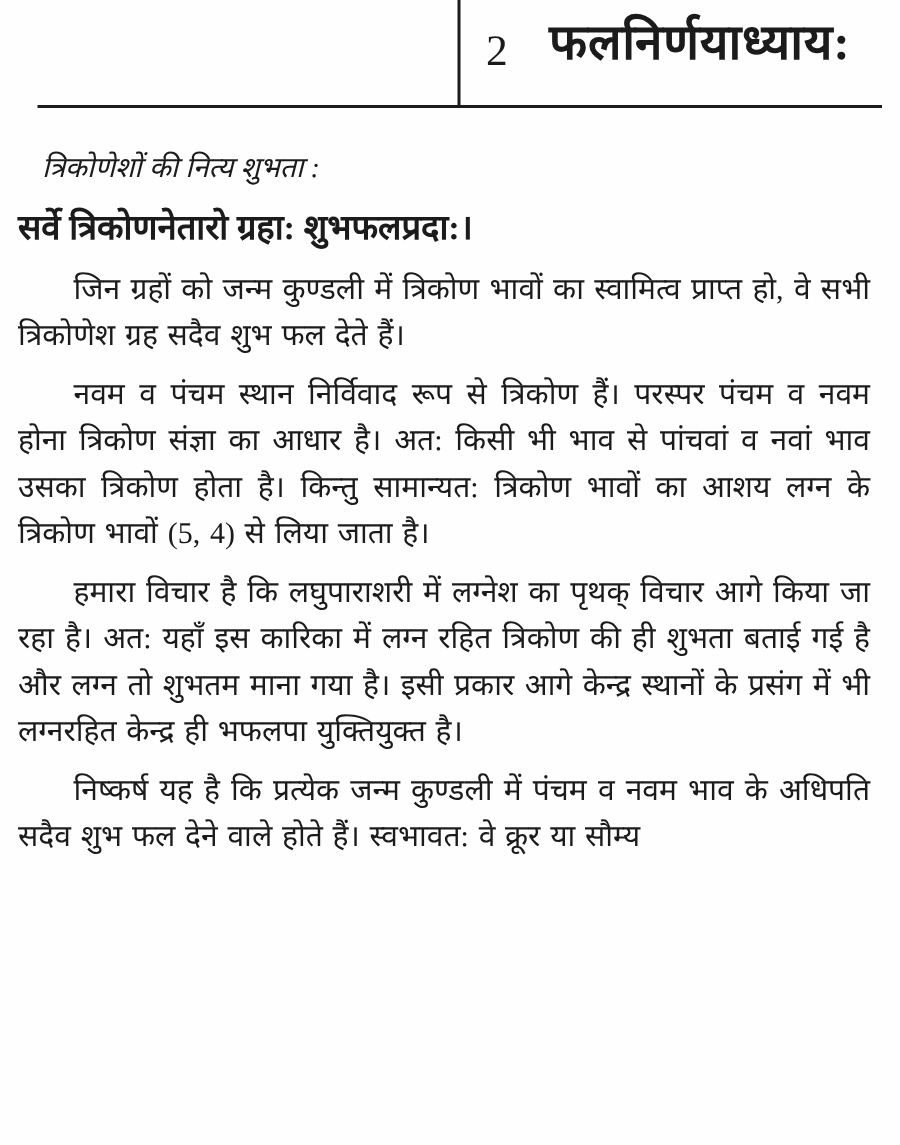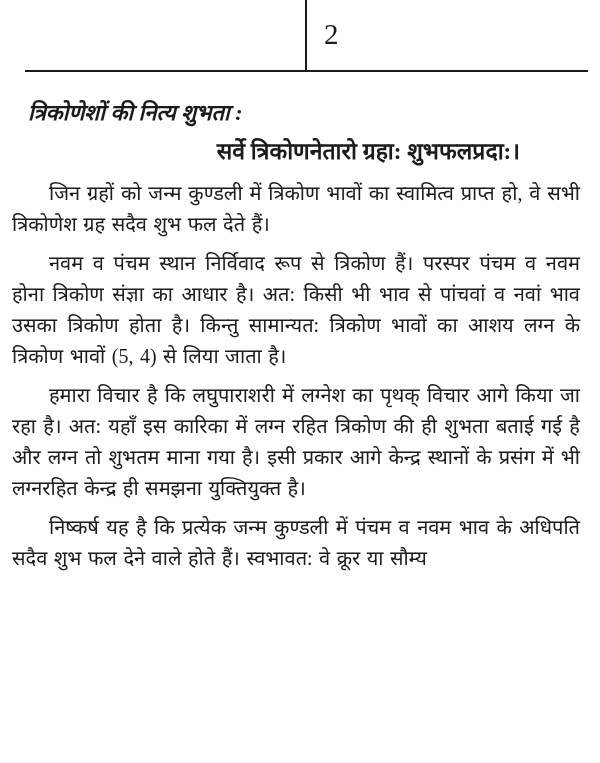--- a/index.html
+++ b/index.html
@@ -32,52 +32,53 @@
     position: absolute; left: 366px; top: 13px;
     font-size: 33px; line-height: 1; font-weight: 700;
     white-space: nowrap; letter-spacing: 0.5px;
   }
 
   
   .body-text {
     position: absolute; top: 98px; left: 12px; width: 568px;
   }
   .section-heading {
-    font-size: 22px; line-height: 30px;
-    font-weight: 700; font-style: italic;
+    font-size: 19px; line-height: 30px;
+    font-weight: 400; font-style: italic;
     margin: 0 0 9px 16px;
   }
   .shloka {
     font-size: 23px; line-height: 30px;
-    font-weight: 700; text-align: right;
+    font-weight: 700; text-align: left;
     margin: 0 60px 11px 0;
   }
   .para {
     font-size: 20px; line-height: 31px;
     text-align: justify; text-indent: 37px;
     margin: 0 0 8px 0;
     word-spacing: 1.5px;
   }
   .para:last-child { margin-bottom: 0; }
 </style>
 </head>
 <body>
 
 <div class="page">
 
   <div class="chapter-head">
     <div class="v-rule"></div>
     <div class="chapter-num">2</div>
+    <div class="chapter-title">फलनिर्णयाध्याय:</div>
     <div class="h-rule"></div>
   </div>
 
   <div class="body-text">
     <div class="section-heading">त्रिकोणेशों की नित्य शुभता :</div>
 
     <div class="shloka">सर्वे त्रिकोणनेतारो ग्रहा: शुभफलप्रदा:।</div>
 
     <p class="para">जिन ग्रहों को जन्म कुण्डली में त्रिकोण भावों का स्वामित्व प्राप्त हो, वे सभी त्रिकोणेश ग्रह सदैव शुभ फल देते हैं।</p>
     <p class="para">नवम व पंचम स्थान निर्विवाद रूप से त्रिकोण हैं। परस्पर पंचम व नवम होना त्रिकोण संज्ञा का आधार है। अत: किसी भी भाव से पांचवां व नवां भाव उसका त्रिकोण होता है। किन्तु सामान्यत: त्रिकोण भावों का आशय लग्न के त्रिकोण भावों (5, 4) से लिया  जाता है।</p>
-    <p class="para">हमारा विचार है कि लघुपाराशरी में लग्नेश का पृथक् विचार आगे किया जा रहा है। अत: यहाँ इस कारिका में लग्न रहित त्रिकोण की ही शुभता बताई गई है और लग्न तो शुभतम माना गया है। इसी प्रकार आगे केन्द्र स्थानों के प्रसंग में भी लग्नरहित केन्द्र ही समझना युक्तियुक्त है।</p>
+    <p class="para">हमारा विचार है कि लघुपाराशरी में लग्नेश का पृथक् विचार आगे किया जा रहा है। अत: यहाँ इस कारिका में लग्न रहित त्रिकोण की ही शुभता बताई गई है और लग्न तो शुभतम माना गया है। इसी प्रकार आगे केन्द्र स्थानों के प्रसंग में भी लग्नरहित केन्द्र ही भफलपा युक्तियुक्त है।</p>
     <p class="para">निष्कर्ष यह है कि प्रत्येक जन्म कुण्डली में पंचम व नवम भाव के अधिपति सदैव शुभ फल देने वाले होते हैं। स्वभावत: वे क्रूर या सौम्य</p>
   </div>
 
 </div>
 
 </body></html>

